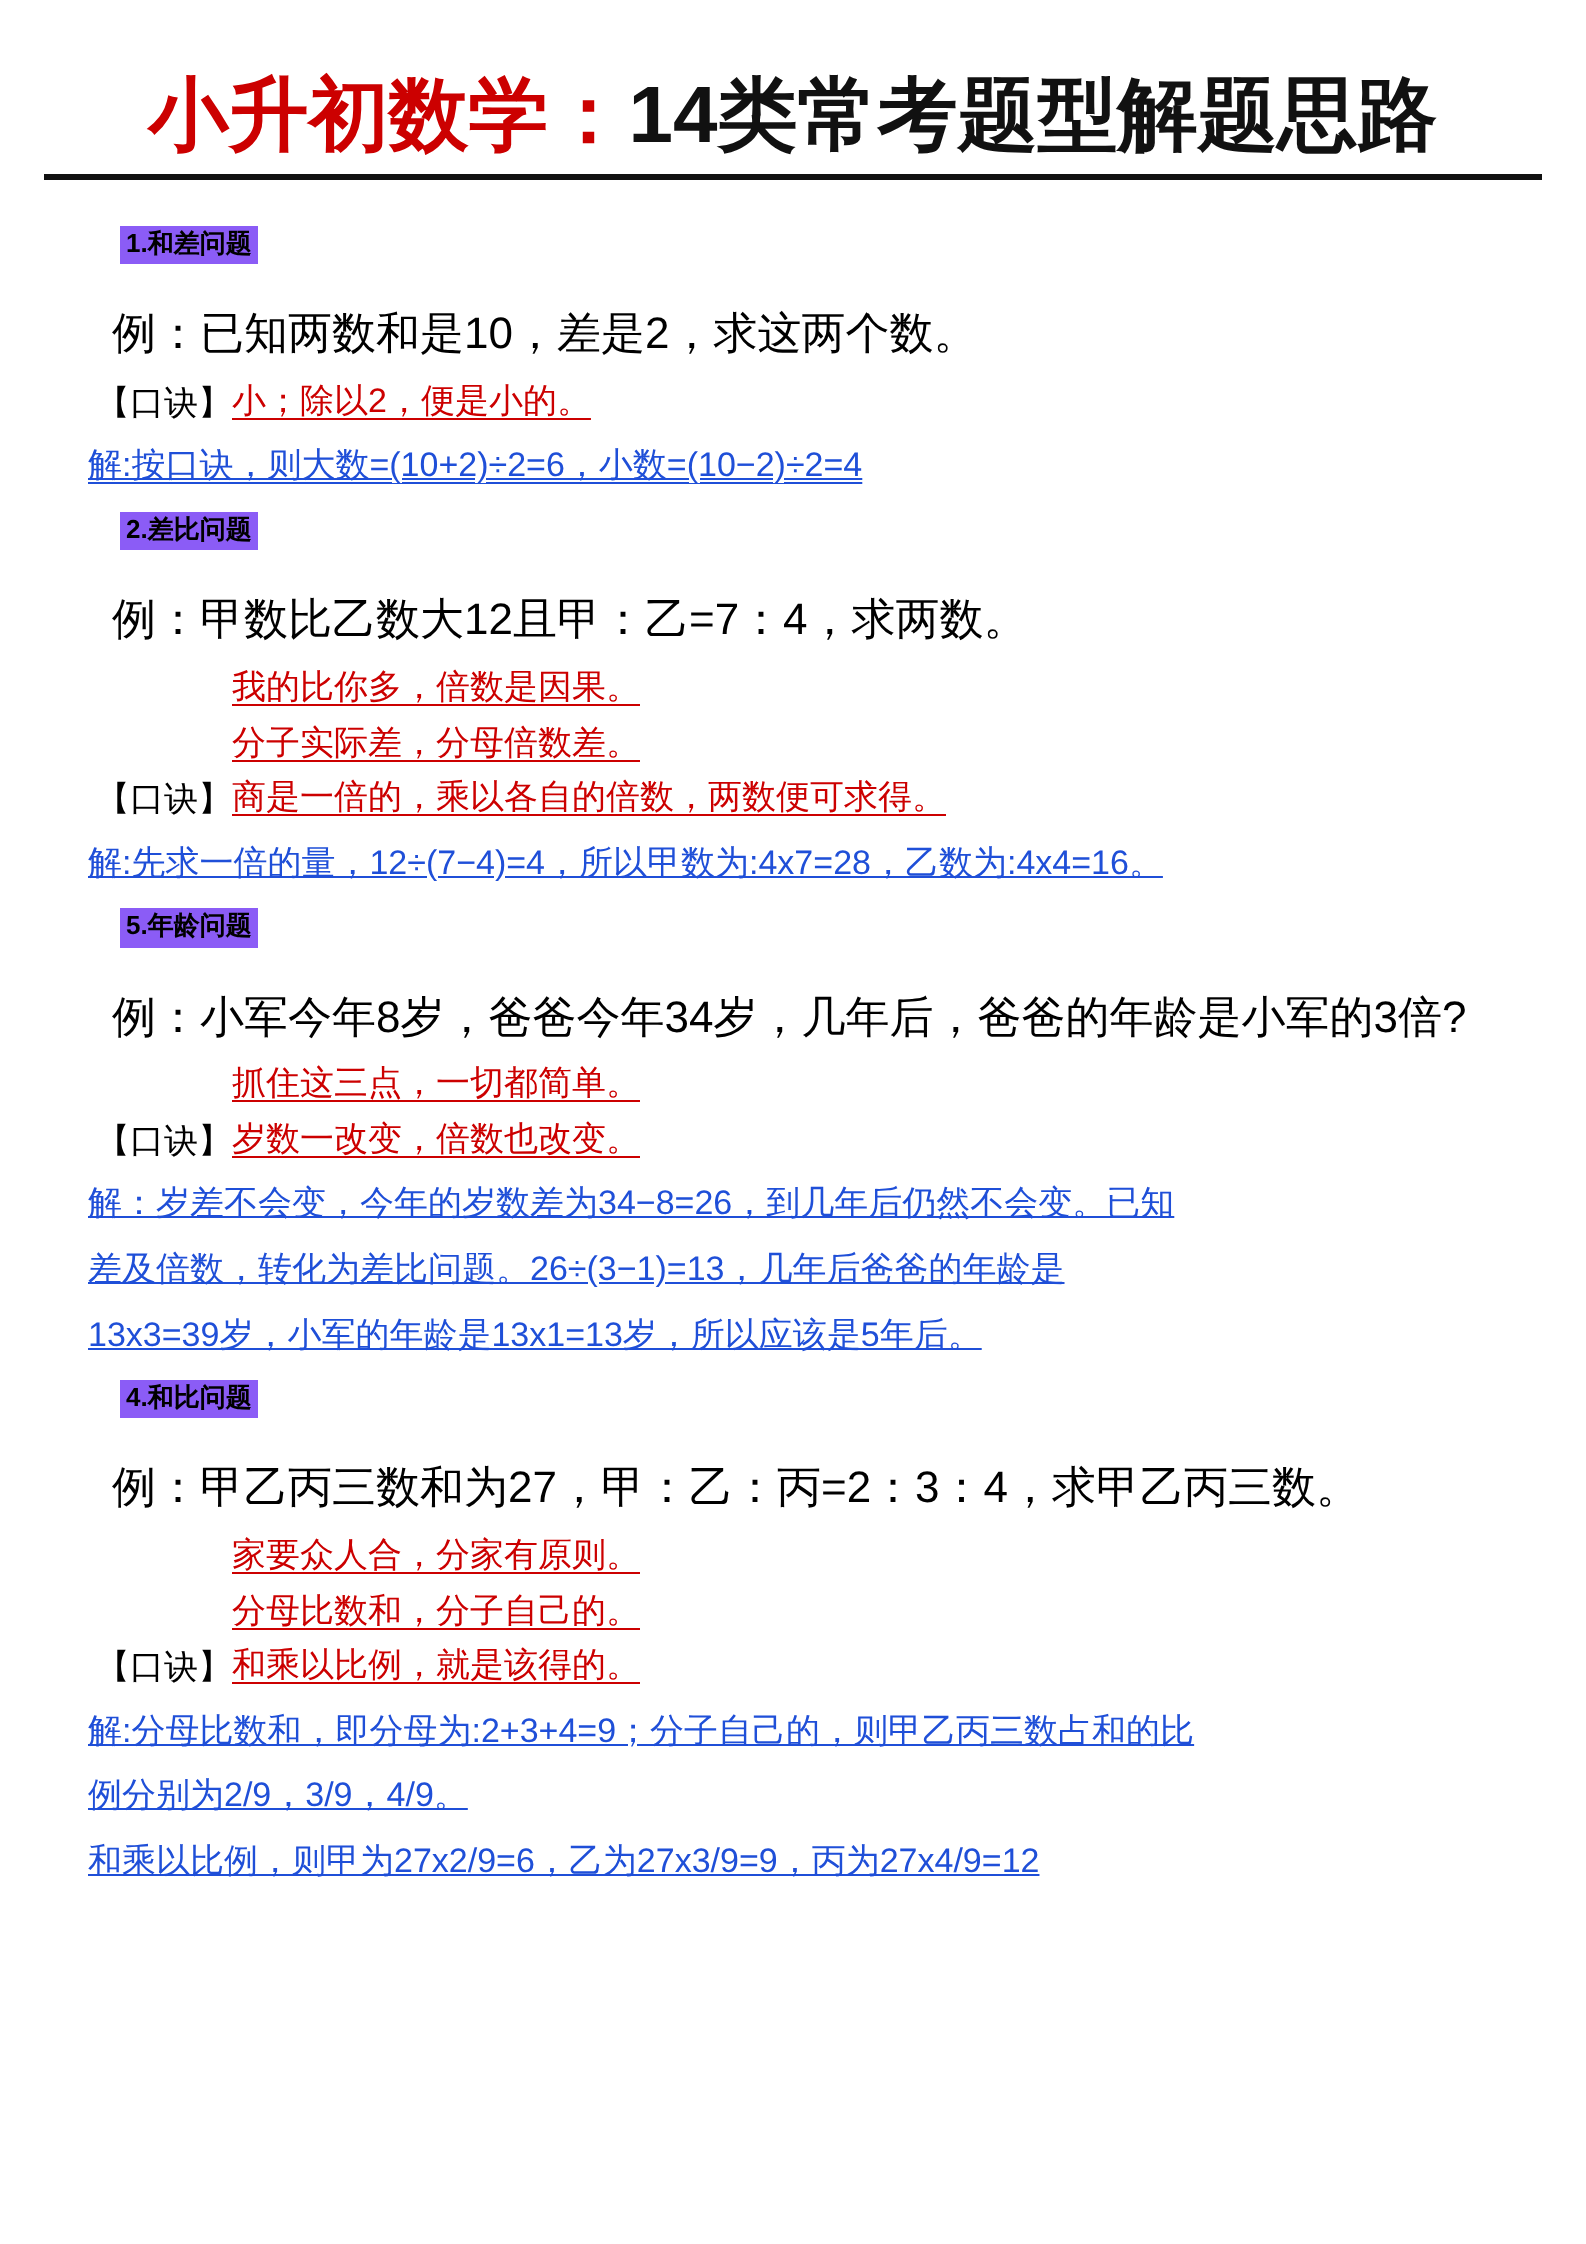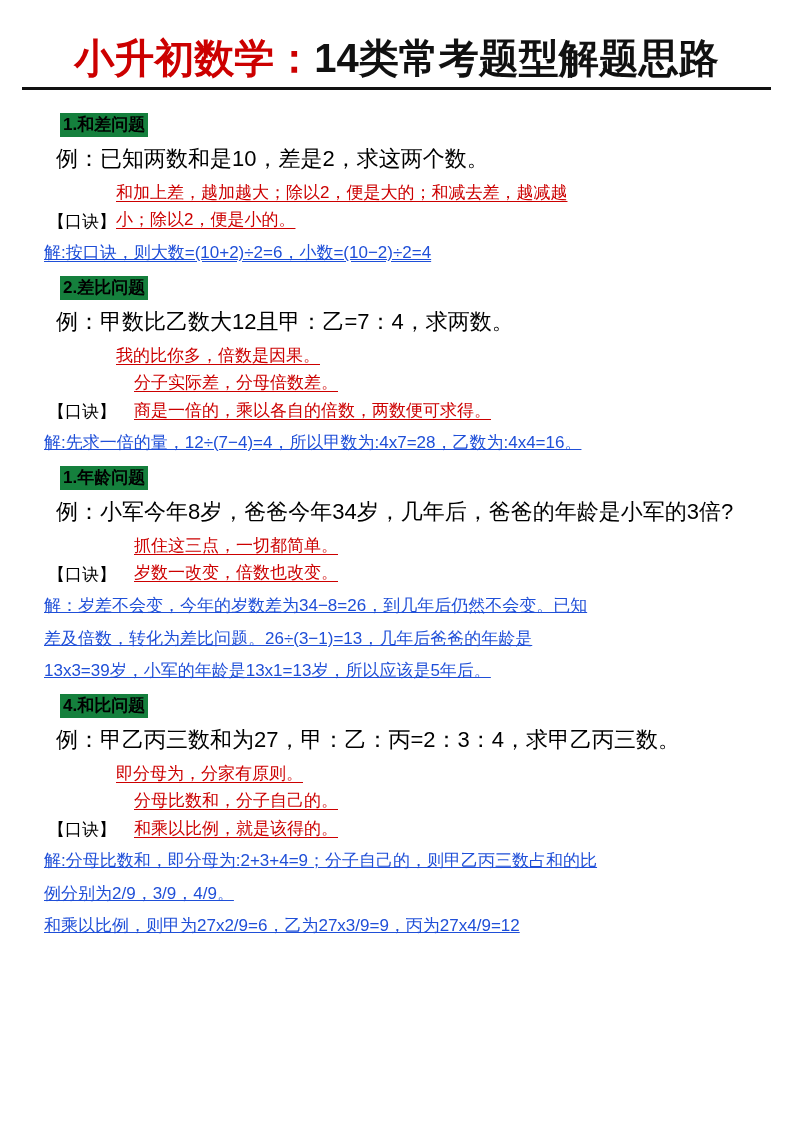--- a/index.html
+++ b/index.html
@@ -50,27 +50,27 @@
   }
 
   
   .content {
     padding: 8px 10px 0 18px;
   }
   .section {
     margin-bottom: 2px;
   }
   .sec-head {
-    font-size: 17px;
+    font-size: 13px;
     font-weight: bold;
     color: #000000;
     display: inline-block;
-    background: #15803d;
+    background: #8b5cf6;
     padding: 1px 3px 2px 3px;
-    margin: 5px 0 3px 20px;
+    margin: 5px 0 16px 20px;
     line-height: 1.25;
   }
   .example {
     font-size: 22px;
     color: #000000;
     margin: 3px 0 3px 16px;
     line-height: 1.45;
   }
   .koujue-row {
     display: flex;
@@ -87,21 +87,20 @@
     flex: 1;
   }
   .koujue-line {
     font-size: 17px;
     color: #cc0000;
     text-decoration: underline;
     text-underline-offset: 3px;
     line-height: 1.62;
   }
   .koujue-line.indent {
-    margin-left: 18px;
   }
   .answer {
     font-size: 17px;
     color: #1f4fd8;
     margin: 5px 0 4px 4px;
     line-height: 1.62;
     text-decoration: underline;
   }
   .answer .ul {
     text-decoration: underline;
@@ -119,21 +118,20 @@
   </div>
 
   <div class="content">
 
     <div class="section">
       <div class="sec-head">1.和差问题</div>
       <div class="example">例：已知两数和是10，差是2，求这两个数。</div>
       <div class="koujue-row">
         <div class="koujue-label">【口诀】</div>
         <div class="koujue-lines">
-          <div class="koujue-line">和加上差，越加越大；除以2，便是大的；和减去差，越减越</div>
           <div class="koujue-line">小；除以2，便是小的。</div>
         </div>
       </div>
       <div class="answer"><span class="ul">解:按口诀，则大数=(10+2)÷2=6，小数=(10−2)÷2=4</span></div>
     </div>
 
     <div class="section">
       <div class="sec-head">2.差比问题</div>
       <div class="example">例：甲数比乙数大12且甲：乙=7：4，求两数。</div>
       <div class="koujue-row">
@@ -141,41 +139,41 @@
         <div class="koujue-lines">
           <div class="koujue-line">我的比你多，倍数是因果。</div>
           <div class="koujue-line indent">分子实际差，分母倍数差。</div>
           <div class="koujue-line indent">商是一倍的，乘以各自的倍数，两数便可求得。</div>
         </div>
       </div>
       <div class="answer"><span>解:先求一倍的量，12÷(7−4)=4，所以甲数为:4x7=28，乙数为:4x4=16。</span></div>
     </div>
 
     <div class="section">
-      <div class="sec-head">1.年龄问题</div>
+      <div class="sec-head">5.年龄问题</div>
       <div class="example">例：小军今年8岁，爸爸今年34岁，几年后，爸爸的年龄是小军的3倍?</div>
       <div class="koujue-row">
         <div class="koujue-label">【口诀】</div>
         <div class="koujue-lines">
           <div class="koujue-line indent">抓住这三点，一切都简单。</div>
           <div class="koujue-line indent">岁数一改变，倍数也改变。</div>
         </div>
       </div>
       <div class="answer">解：岁差不会变，今年的岁数差为34−8=26，到几年后仍然不会变。已知</div>
       <div class="answer">差及倍数，转化为差比问题。26÷(3−1)=13，几年后爸爸的年龄是</div>
       <div class="answer">13x3=39岁，小军的年龄是13x1=13岁，所以应该是5年后。</div>
     </div>
 
     <div class="section">
       <div class="sec-head">4.和比问题</div>
       <div class="example">例：甲乙丙三数和为27，甲：乙：丙=2：3：4，求甲乙丙三数。</div>
       <div class="koujue-row">
         <div class="koujue-label">【口诀】</div>
         <div class="koujue-lines">
-          <div class="koujue-line">即分母为，分家有原则。</div>
+          <div class="koujue-line">家要众人合，分家有原则。</div>
           <div class="koujue-line indent">分母比数和，分子自己的。</div>
           <div class="koujue-line indent">和乘以比例，就是该得的。</div>
         </div>
       </div>
       <div class="answer">解:分母比数和，即分母为:2+3+4=9；分子自己的，则甲乙丙三数占和的比</div>
       <div class="answer">例分别为2/9，3/9，4/9。</div>
       <div class="answer">和乘以比例，则甲为27x2/9=6，乙为27x3/9=9，丙为27x4/9=12</div>
     </div>
 
   </div>

